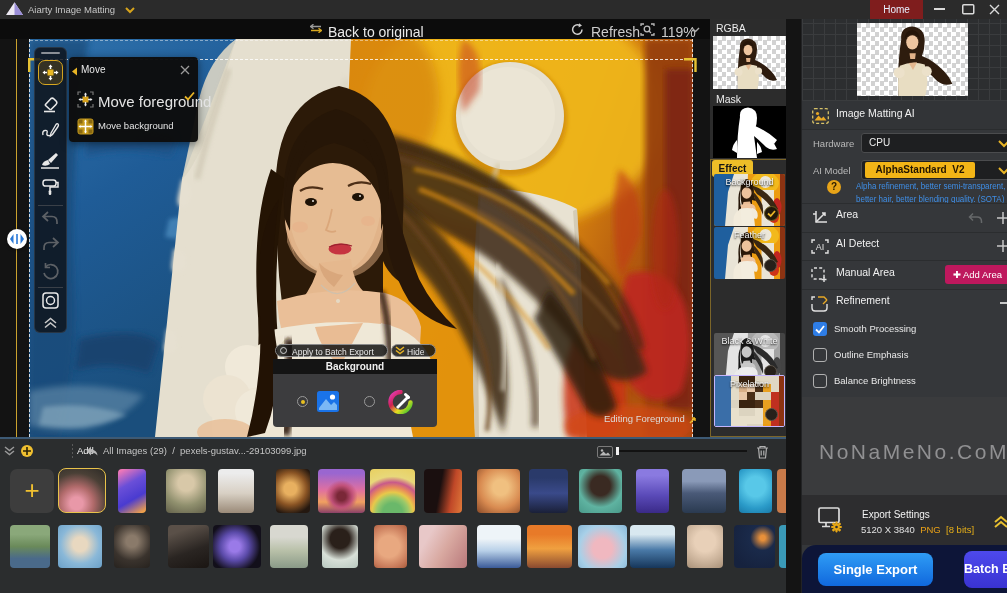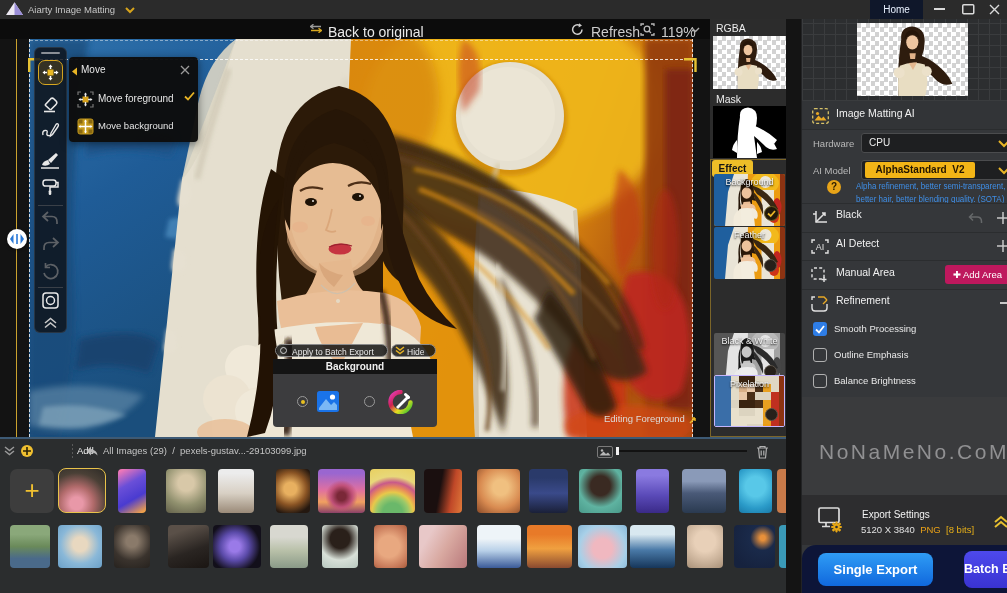--- a/index.html
+++ b/index.html
@@ -2,21 +2,21 @@
 <html><head>
 <meta charset="utf-8">
 <style>
 *{margin:0;padding:0;box-sizing:border-box;font-family:"Liberation Sans",sans-serif;}
 html,body{width:1007px;height:593px;overflow:hidden;background:#141414;}
 #app{position:relative;width:1007px;height:593px;}
 .abs{position:absolute;}
 
 #titlebar{position:absolute;left:0;top:0;width:1007px;height:19px;background:#2b2b2b;}
 #brand{position:absolute;left:28px;top:4px;font-size:9.5px;color:#c6c6c6;}
-#homebtn{position:absolute;left:870px;top:0;width:53px;height:19px;background:#0f172a;color:#e8f1ff;font-size:10px;text-align:center;line-height:19px;}
+#homebtn{position:absolute;left:870px;top:0;width:53px;height:19px;background:#7f1d1d;color:#e8f1ff;font-size:10px;text-align:center;line-height:19px;}
 
 #bar2{position:absolute;left:0;top:19px;width:710px;height:20px;background:#0c0c0c;color:#d6d6d6;font-size:14px;}
 
 #canvaswrap{position:absolute;left:0;top:39px;width:710px;height:398px;background:#131313;}
 #yline{position:absolute;left:16px;top:0;width:1px;height:398px;background:#caa22e;}
 #paint{position:absolute;left:29px;top:0;width:664px;height:398px;}
 
 #strip{position:absolute;left:710px;top:19px;width:76px;height:418px;background:#2c2c2c;}
 
 #rpanel{position:absolute;left:801px;top:19px;width:251px;height:574px;background:#35373a;}
@@ -235,21 +235,21 @@
     <div class="abs" style="left:81px;top:25px;color:#e8e8e8;font-size:10px;">Move</div>
     <svg class="abs" style="left:180px;top:26px" width="10" height="10">
         <path d="M1 1 L9 9 M9 1 L1 9" stroke="#9a9a9a" stroke-width="1.3"></path>
       </svg>
     <svg class="abs" style="left:77px;top:52px" width="17" height="17" viewBox="0 0 17 17">
         <path d="M1 4 V1 H4 M13 1 H16 V4 M16 13 V16 H13 M4 16 H1 V13" stroke="#777" stroke-width="1.2" fill="none"></path>
         <rect x="5.5" y="5.5" width="6" height="6" fill="#d8a31e"></rect>
         <path d="M8.5 1.5 L10 3.5 H7 Z M8.5 15.5 L7 13.5 H10 Z M1.5 8.5 L3.5 7 V10 Z M15.5 8.5 L13.5 10 V7 Z" fill="#e8e8e8"></path>
         <path d="M8.5 3 V6 M8.5 11 V14 M3 8.5 H6 M11 8.5 H14" stroke="#e8e8e8" stroke-width="1.4"></path>
       </svg>
-    <div class="abs" style="left:98px;top:54px;color:#e4e4e4;font-size:10px;">Move foreground</div>
+    <div class="abs" style="left:98px;top:54px;color:#e4e4e4;font-size:15px;">Move foreground</div>
     <svg class="abs" style="left:184px;top:52px" width="11" height="10">
         <path d="M1 5.5 L4 8.5 L10 1.5" fill="none" stroke="#e8b425" stroke-width="1.8"></path>
       </svg>
     <svg class="abs" style="left:77px;top:79px" width="17" height="17" viewBox="0 0 17 17">
         <rect x="0.5" y="0.5" width="16" height="16" rx="3" fill="#c59a1c"></rect>
         <rect x="1.5" y="1.5" width="4" height="4" fill="#8a6a12"></rect>
         <rect x="11.5" y="1.5" width="4" height="4" fill="#8a6a12"></rect>
         <rect x="1.5" y="11.5" width="4" height="4" fill="#8a6a12"></rect>
         <rect x="11.5" y="11.5" width="4" height="4" fill="#8a6a12"></rect>
         <path d="M8.5 1.5 L10 3.5 H7 Z M8.5 15.5 L7 13.5 H10 Z M1.5 8.5 L3.5 7 V10 Z M15.5 8.5 L13.5 10 V7 Z" fill="#fff"></path>
@@ -521,21 +521,21 @@
     <svg class="abs" style="left:196px;top:148px" width="12" height="8" viewBox="0 0 12 8">
         <path d="M1 1 L6 6 L11 1" stroke="#e8b425" stroke-width="2" fill="none"></path>
       </svg>
     <div class="abs" style="left:25px;top:161px;width:14px;height:14px;background:#e8a418;border-radius:50%;color:#2a1c00;font-size:10px;font-weight:bold;text-align:center;line-height:14px;">?</div>
     <div class="abs" style="left:54px;top:160px;color:#3f8fe8;font-size:9.5px;line-height:13px;white-space:nowrap;transform:scaleX(0.84);transform-origin:0 0;">Alpha refinement, better semi-transparent,<br>better hair, better blending quality. (SOTA)</div>
     <div class="rrow" style="top:184px;height:29px;"></div>
     <svg class="abs" style="left:10px;top:191px" width="17" height="16" viewBox="0 0 17 16">
         <path d="M4 1 V12 H15" fill="none" stroke="#e0e0e0" stroke-width="1.5"></path>
         <path d="M1 4 H4 M4 12 L13 3 M10 3 H13 V6" fill="none" stroke="#e0e0e0" stroke-width="1.5"></path>
       </svg>
-    <div class="rtxt" style="left:34px;top:189px;">Black</div>
+    <div class="rtxt" style="left:34px;top:189px;">Area</div>
     <svg class="abs" style="left:166px;top:193px" width="15" height="13" viewBox="0 0 15 13">
         <path d="M5 1.5 L1.5 5 L5 8.5 M1.5 5 H9 Q13.5 5 13.5 9.5 V11" fill="none" stroke="#66686a" stroke-width="1.5"></path>
       </svg>
     <svg class="abs" style="left:194px;top:192px" width="14" height="14">
         <path d="M7 1 V13 M1 7 H13" stroke="#c8c8c8" stroke-width="1.5"></path>
       </svg>
     <div class="rrow" style="top:213px;height:28px;"></div>
     <svg class="abs" style="left:9px;top:220px" width="18" height="15" viewBox="0 0 18 15">
         <path d="M4 1 H1 V4 M14 1 H17 V4 M17 11 V14 H14 M1 11 V14 H4" stroke="#e0e0e0" stroke-width="1.4" fill="none"></path>
         <text x="9" y="11" font-size="9" fill="#e0e0e0" text-anchor="middle" font-family="Liberation Sans">AI</text>

